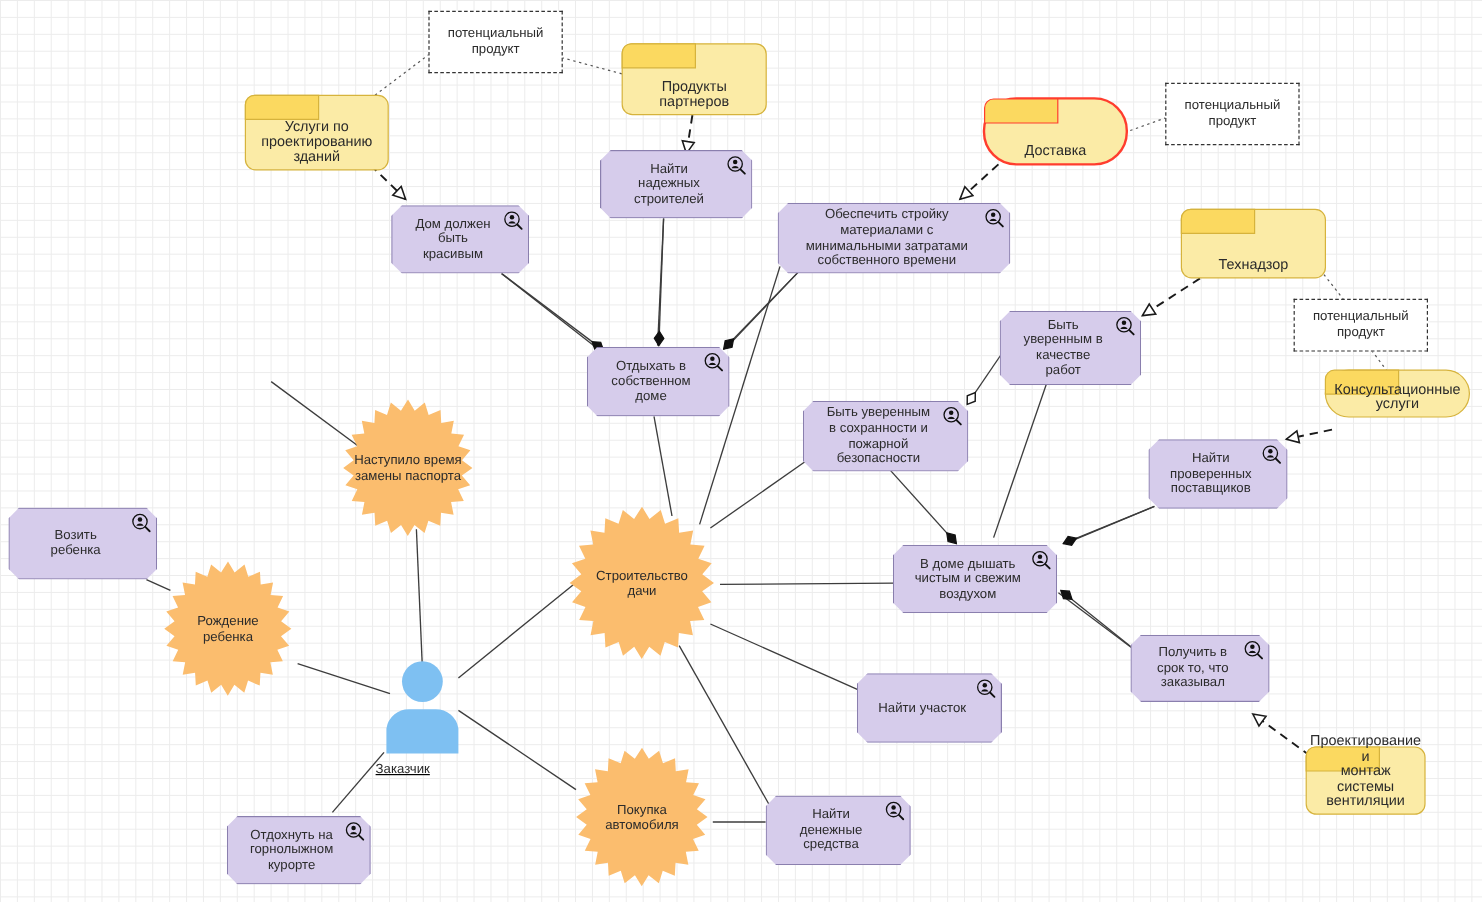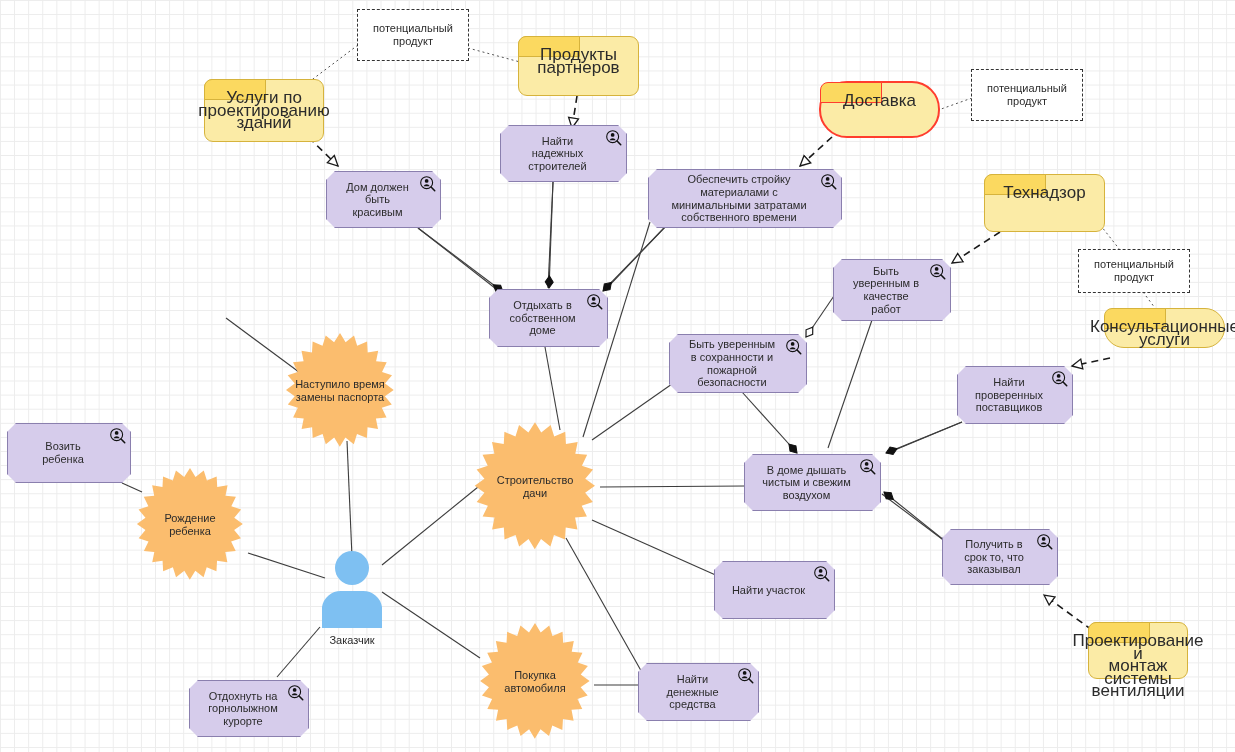--- a/index.html
+++ b/index.html
@@ -45,27 +45,27 @@
   }
 
   
   .pkg{
     position:absolute;
     box-sizing:border-box;
     background:#FBEBA6;
     border:1px solid #d6b33c;
     border-radius:9px;
     color:#2b2b2b;
-    font-size:17px;
+    font-size:12px;
     line-height:12.6px;
     text-align:center;
     display:flex;
-    align-items:flex-start;
+    align-items:flex-end;
     justify-content:center;
-    padding:12px 8px 20px 8px;
+    padding:12px 8px 4px 8px;
   }
   .pkg.alert{border:2px solid #ff3d2e;}
   .pkg .tab{
     position:absolute;left:-1px;top:-1px;
     width:60px;height:19px;
     background:#FBD960;
     border:1px solid #d6b33c;
     border-top-left-radius:8px;
   }
   .pkg.alert .tab{border:1px solid #ff3d2e;}
@@ -89,21 +89,21 @@
   .burst{
     position:absolute;
     display:flex;align-items:center;justify-content:center;
     text-align:center;
     font-size:11px;line-height:13px;color:#2b2b2b;
   }
   .burst svg{position:absolute;left:0;top:0;}
   .burst .txt{position:relative;z-index:2;white-space:pre-line;padding:0 14px;}
 
   
-  .actor{position:absolute;text-align:center;}
+  .actor{position:absolute;text-align:left;text-decoration:underline;}
   .actor .label{font-size:11px;color:#2b2b2b;margin-top:1px;}
 </style>
 </head>
 <body>
 
 <div id="canvas">
 
   <svg id="edges" xmlns="http://www.w3.org/2000/svg">
     <defs>
       <marker id="hollowTri" markerWidth="14" markerHeight="14" refX="11" refY="7" orient="auto" markerUnits="userSpaceOnUse">

